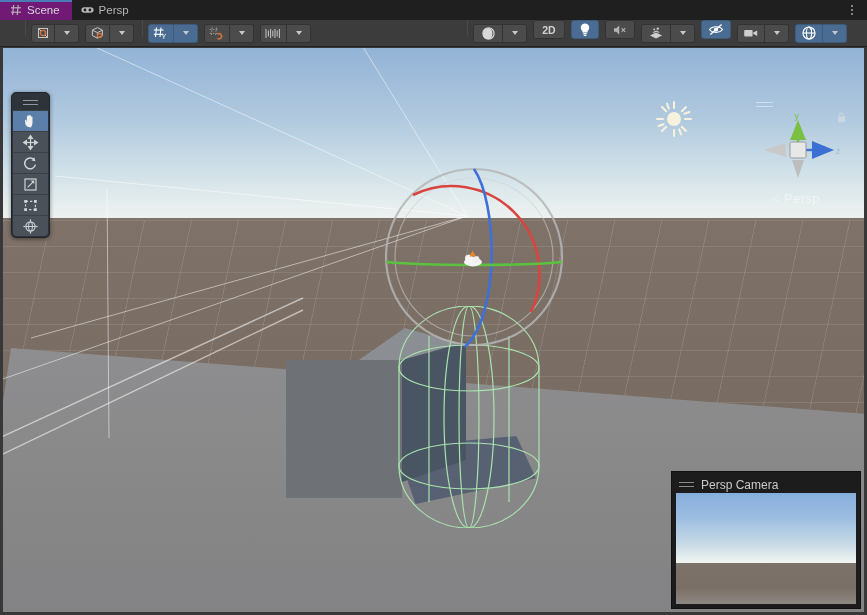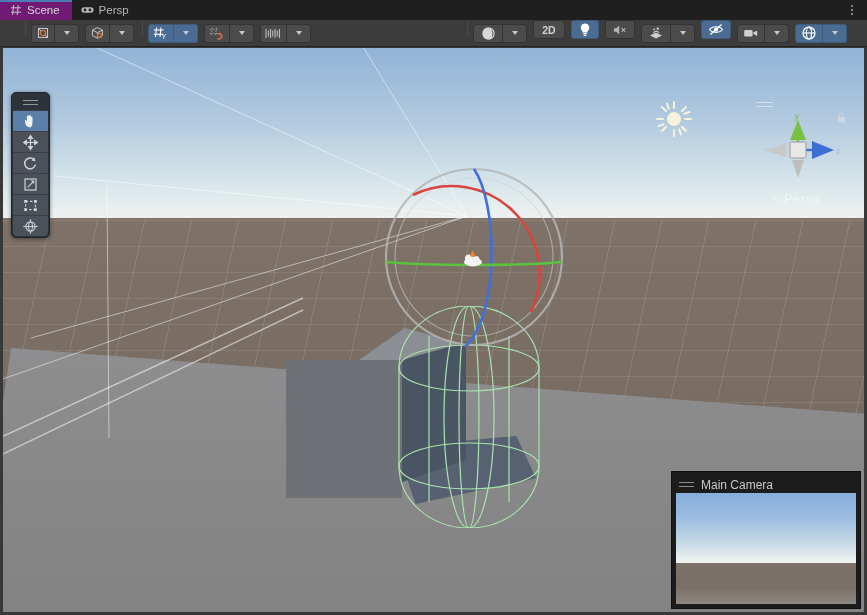--- a/index.html
+++ b/index.html
@@ -557,21 +557,21 @@
         <span>Persp</span>
       </div>
     </div>
 
     <div class="campreview">
       <div class="cp-head">
         <span class="cp-handle">
           <i></i>
             <i></i>
         </span>
-        <span class="cp-title">Main Camera</span>
+        <span class="cp-title">Persp Camera</span>
       </div>
       <div class="cp-body">
         <div class="cp-sky"></div>
         <div class="cp-ground"></div>
       </div>
     </div>
 
   </div>
 </div>
 

